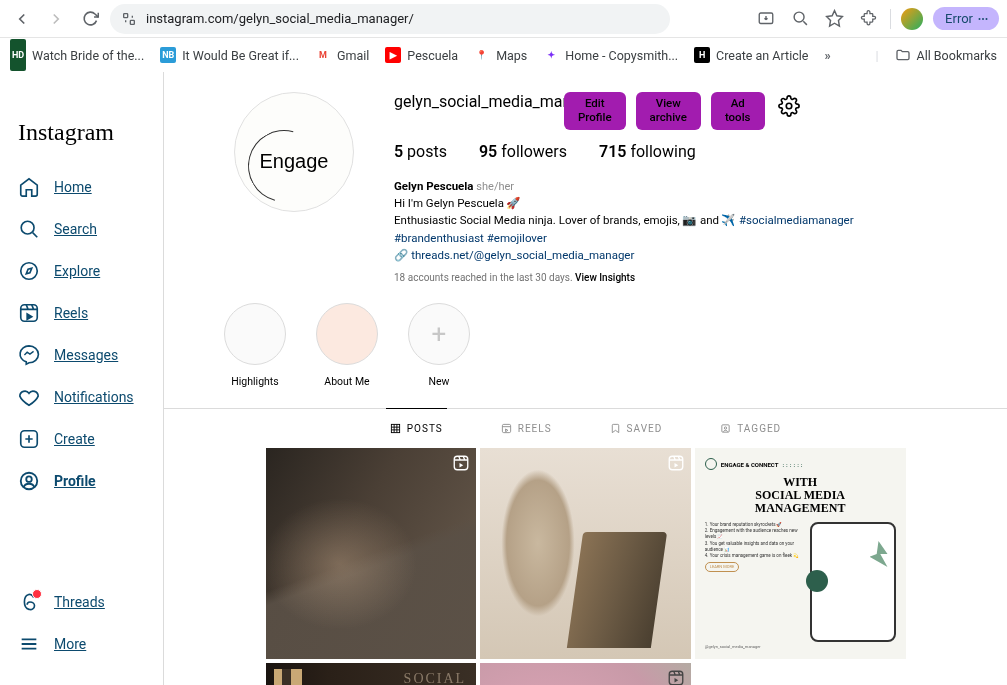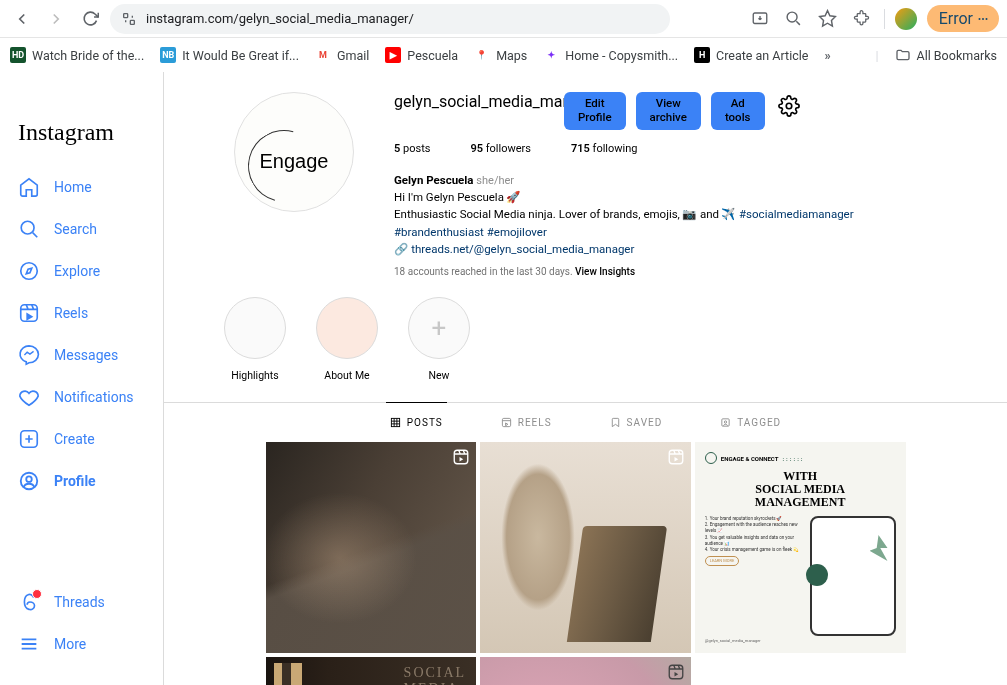--- a/index.html
+++ b/index.html
@@ -5,45 +5,45 @@
 * { margin:0; padding:0; box-sizing:border-box; font-family:-apple-system,BlinkMacSystemFont,"Segoe UI",Roboto,Arial,sans-serif; }
 body { width:1007px; height:685px; overflow:hidden; background:#fff; position:relative; }
 .browser-bar { height:38px; display:flex; align-items:center; padding:0 8px; gap:6px; border-bottom:1px solid #e5e5e5; }
 .browser-bar .nav-btn { width:28px; height:28px; display:flex; align-items:center; justify-content:center; color:#5f6368; cursor:pointer; border-radius:50%; }
 .browser-bar .nav-btn.disabled { color:#bdbdbd; }
 .addr { flex:1; display:flex; align-items:center; background:#f1f3f4; border-radius:16px; height:30px; padding:0 10px; gap:8px; font-size:13px; color:#202124; max-width:560px; }
 .addr .site-icon { width:18px; height:18px; display:flex; align-items:center; justify-content:center; color:#5f6368; }
 .right-icons { display:flex; align-items:center; gap:10px; margin-left:auto; }
 .right-icons .ic { width:24px; height:24px; display:flex; align-items:center; justify-content:center; color:#5f6368; }
 .avatar-small { width:22px; height:22px; border-radius:50%; background:linear-gradient(135deg,#f39c12,#27ae60); }
-.error-badge { background:#fdba74; color:#174a6c; font-size:16px; padding:4px 10px 4px 12px; border-radius:14px; display:flex; align-items:center; gap:4px; }
+.error-badge { background:#c4b5fd; color:#174a6c; font-size:13px; padding:4px 10px 4px 12px; border-radius:14px; display:flex; align-items:center; gap:4px; }
 .bookmarks-bar { height:34px; display:flex; align-items:center; padding:0 10px; gap:16px; font-size:12.5px; color:#3c4043; }
 .bookmarks-bar .bk { display:flex; align-items:center; gap:6px; cursor:pointer; white-space:nowrap; }
 .bookmarks-bar .bk-icon { width:16px; height:16px; display:flex; align-items:center; justify-content:center; font-size:11px; font-weight:bold; }
 .bookmarks-bar .spacer { flex:1; }
 .app { display:flex; height:calc(685px - 72px); }
 .sidebar { width:164px; border-right:1px solid #dbdbdb; padding:20px 10px; display:flex; flex-direction:column; }
 .logo { font-family:"Brush Script MT",cursive; font-size:24px; padding:4px 8px 20px;margin-top:23px; }
-.sidebar .item { display:flex; align-items:center; gap:14px; padding:10px 8px; font-size:14px; color:#3b82f6; cursor:pointer; border-radius:8px; }
+.sidebar .item { display:flex; align-items:center; gap:14px; padding:10px 8px; font-size:14px; color:#0c4a6e; cursor:pointer; border-radius:8px;text-decoration:underline; }
 .sidebar .item.active { font-weight:700; }
 .sidebar .item .ic { width:22px; height:22px; display:flex; align-items:center; justify-content:center; }
 .sidebar .bottom { margin-top:auto; }
 .threads-badge { position:relative; }
 .threads-badge::after { content:""; position:absolute; top:-2px; right:-2px; width:8px; height:8px; background:#ff3040; border-radius:50%; border:1.5px solid #fff; }
 .main { flex:1; overflow:auto; }
 .profile-header { display:flex; padding:20px 40px 10px 70px; gap:40px; }
 .profile-pic { width:120px; height:120px; border-radius:50%; border:1px solid #e0e0e0; display:flex; align-items:center; justify-content:center; background:#fdfdfb; }
 .profile-pic-inner { font-family:Liberation Sans, sans-serif; font-size:20px; position:relative;margin-top:19px; }
 .profile-pic-inner::before { content:""; position:absolute; width:70px; height:70px; border:1.5px solid #333; border-radius:50%; left:-12px; top:-20px; border-right-color:transparent; border-bottom-color:transparent; transform:rotate(-30deg); }
 .profile-info { flex:1; font-size:12px; }
 .profile-row1 { display:flex; align-items:flex-start; gap:10px; margin-bottom:12px; }
 .username { font-size:16px; font-weight:400; width:160px; line-height:1.2; }
-.pbtn { background:#3b82f6; border:none; padding:5px 14px; font-size:11.5px; border-radius:6px; cursor:pointer; text-align:center; line-height:1.2; font-weight:500; }
+.pbtn { background:#a21caf; border:none; padding:5px 14px; font-size:11.5px; border-radius:6px; cursor:pointer; text-align:center; line-height:1.2; font-weight:500; }
 .gear { width:28px; height:28px; display:flex; align-items:center; justify-content:center; cursor:pointer; }
-.stats { display:flex; gap:40px; font-size:11px; margin-bottom:14px; }
+.stats { display:flex; gap:32px; font-size:16px; margin-bottom:14px; }
 .stats b { font-weight:600; }
 .bio { font-size:11.5px; line-height:1.5; color:#000;margin-top:17px; }
 .pronouns { color:#8e8e8e; font-size:11px; }
 .bio a { color:#00376b; text-decoration:none; }
 .bio .hashtag { color:#00376b; }
 .insights { font-size:10px; color:#737373; margin-top:8px; }
 .insights a { color:#000; font-weight:500; text-decoration:none; }
 .highlights { display:flex; gap:30px; padding:10px 0 20px 60px; }
 .highlight { display:flex; flex-direction:column; align-items:center; gap:10px; font-size:10.5px; cursor:pointer; }
 .hl-circle { width:62px; height:62px; border-radius:50%; border:1px solid #dbdbdb; background:#fafafa; display:flex; align-items:center; justify-content:center; }
@@ -139,21 +139,21 @@
           <circle cx="12" cy="12" r="2"></circle>
           <circle cx="19" cy="12" r="2"></circle>
         </svg>
       </div>
   </div>
 </div>
 
 <div class="bookmarks-bar">
   <div id="bk-container" style="display:flex;gap:16px;align-items:center">
       <div class="bk">
-        <span class="bk-icon" style="background:#14532d;color:#fff;border-radius:2px;width:16px;height:16px;display:flex;align-items:center;justify-content:center;font-size:9px">HD</span>
+        <span class="bk-icon" style="background:#14532d;color:#fff;border-radius:2px;width:16px;height:32px;display:flex;align-items:center;justify-content:center;font-size:9px">HD</span>
         <span>Watch Bride of the...</span>
       </div>
       <div class="bk">
         <span class="bk-icon" style="background:#2b9cd8;color:#fff;border-radius:2px;width:16px;height:16px;display:flex;align-items:center;justify-content:center;font-size:9px">NB</span>
         <span>It Would Be Great if...</span>
       </div>
       <div class="bk">
         <span class="bk-icon" style="background:#fff;color:#ea4335;border-radius:2px;width:16px;height:16px;display:flex;align-items:center;justify-content:center;font-size:9px">M</span>
         <span>Gmail</span>
       </div>

